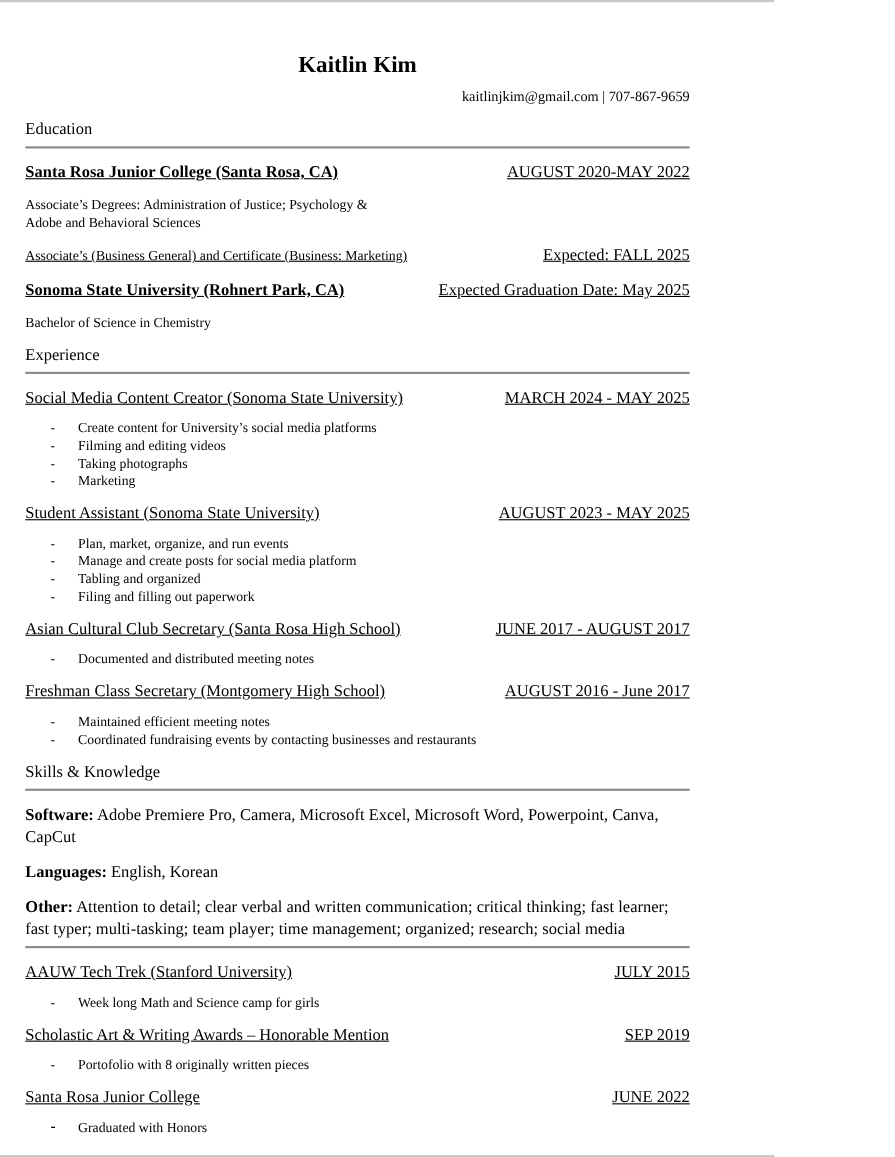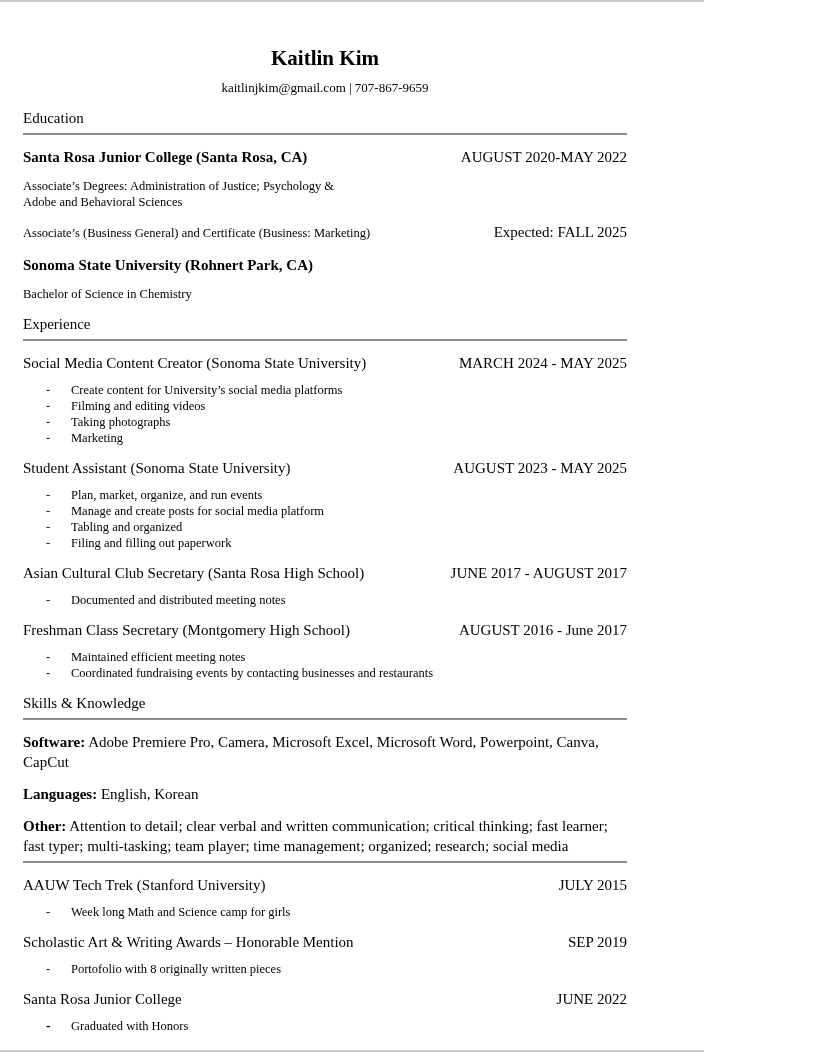--- a/index.html
+++ b/index.html
@@ -19,41 +19,42 @@
   .name {
     font-size: 21px;
     line-height: 25px;
     font-weight: bold;
     text-align: center;
     margin: 0;
   }
   .contact {
     font-size: 13px;
     line-height: 16px;
-    text-align: center;
+    text-align: right;
     margin-top: 9px;
   }
   .section-heading {
     font-size: 15px;
     line-height: 19px;
     font-weight: normal;
     margin-top: 13px;
   }
   .rule {
     border: none;
     border-top: 2px solid #8c8c8c;
     margin: 5px 0 0 0;
   }
   .row {
     display: flex;
     justify-content: space-between;
     align-items: baseline;
     margin-top: 13px;
     font-size: 15px;
     line-height: 19px;
+    text-decoration: underline;
   }
   .row .left { text-align: left; }
   .row .right { text-align: right; white-space: nowrap; }
   .bold { font-weight: bold; }
   .small-note {
     font-size: 12.5px;
     line-height: 16px;
     margin-top: 11px;
   }
   .row .left.small { font-size: 12.5px; }
@@ -94,20 +95,21 @@
   <div class="small-note">
     <div>Associate’s Degrees: Administration of Justice; Psychology &amp;</div>
     <div>Adobe and Behavioral Sciences</div>
   </div>
   <div class="row">
     <span class="left small">Associate’s (Business General) and Certificate (Business: Marketing)</span>
     <span class="right">Expected: FALL 2025</span>
   </div>
   <div class="row">
     <span class="left bold">Sonoma State University (Rohnert Park, CA)</span>
+    <span class="right">Expected Graduation Date: May 2025</span>
   </div>
   <div class="small-note">Bachelor of Science in Chemistry</div>
 
   <div class="section-heading">Experience</div>
   <hr class="rule">
 
   <div class="row">
     <span class="left">Social Media Content Creator (Sonoma State University)</span>
     <span class="right">MARCH 2024 - MAY 2025</span>
   </div>

